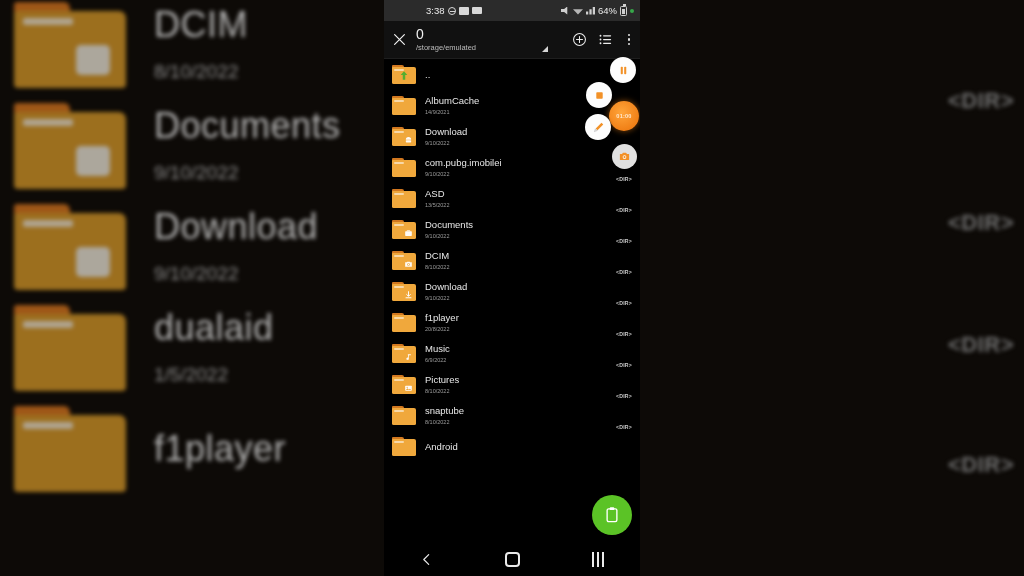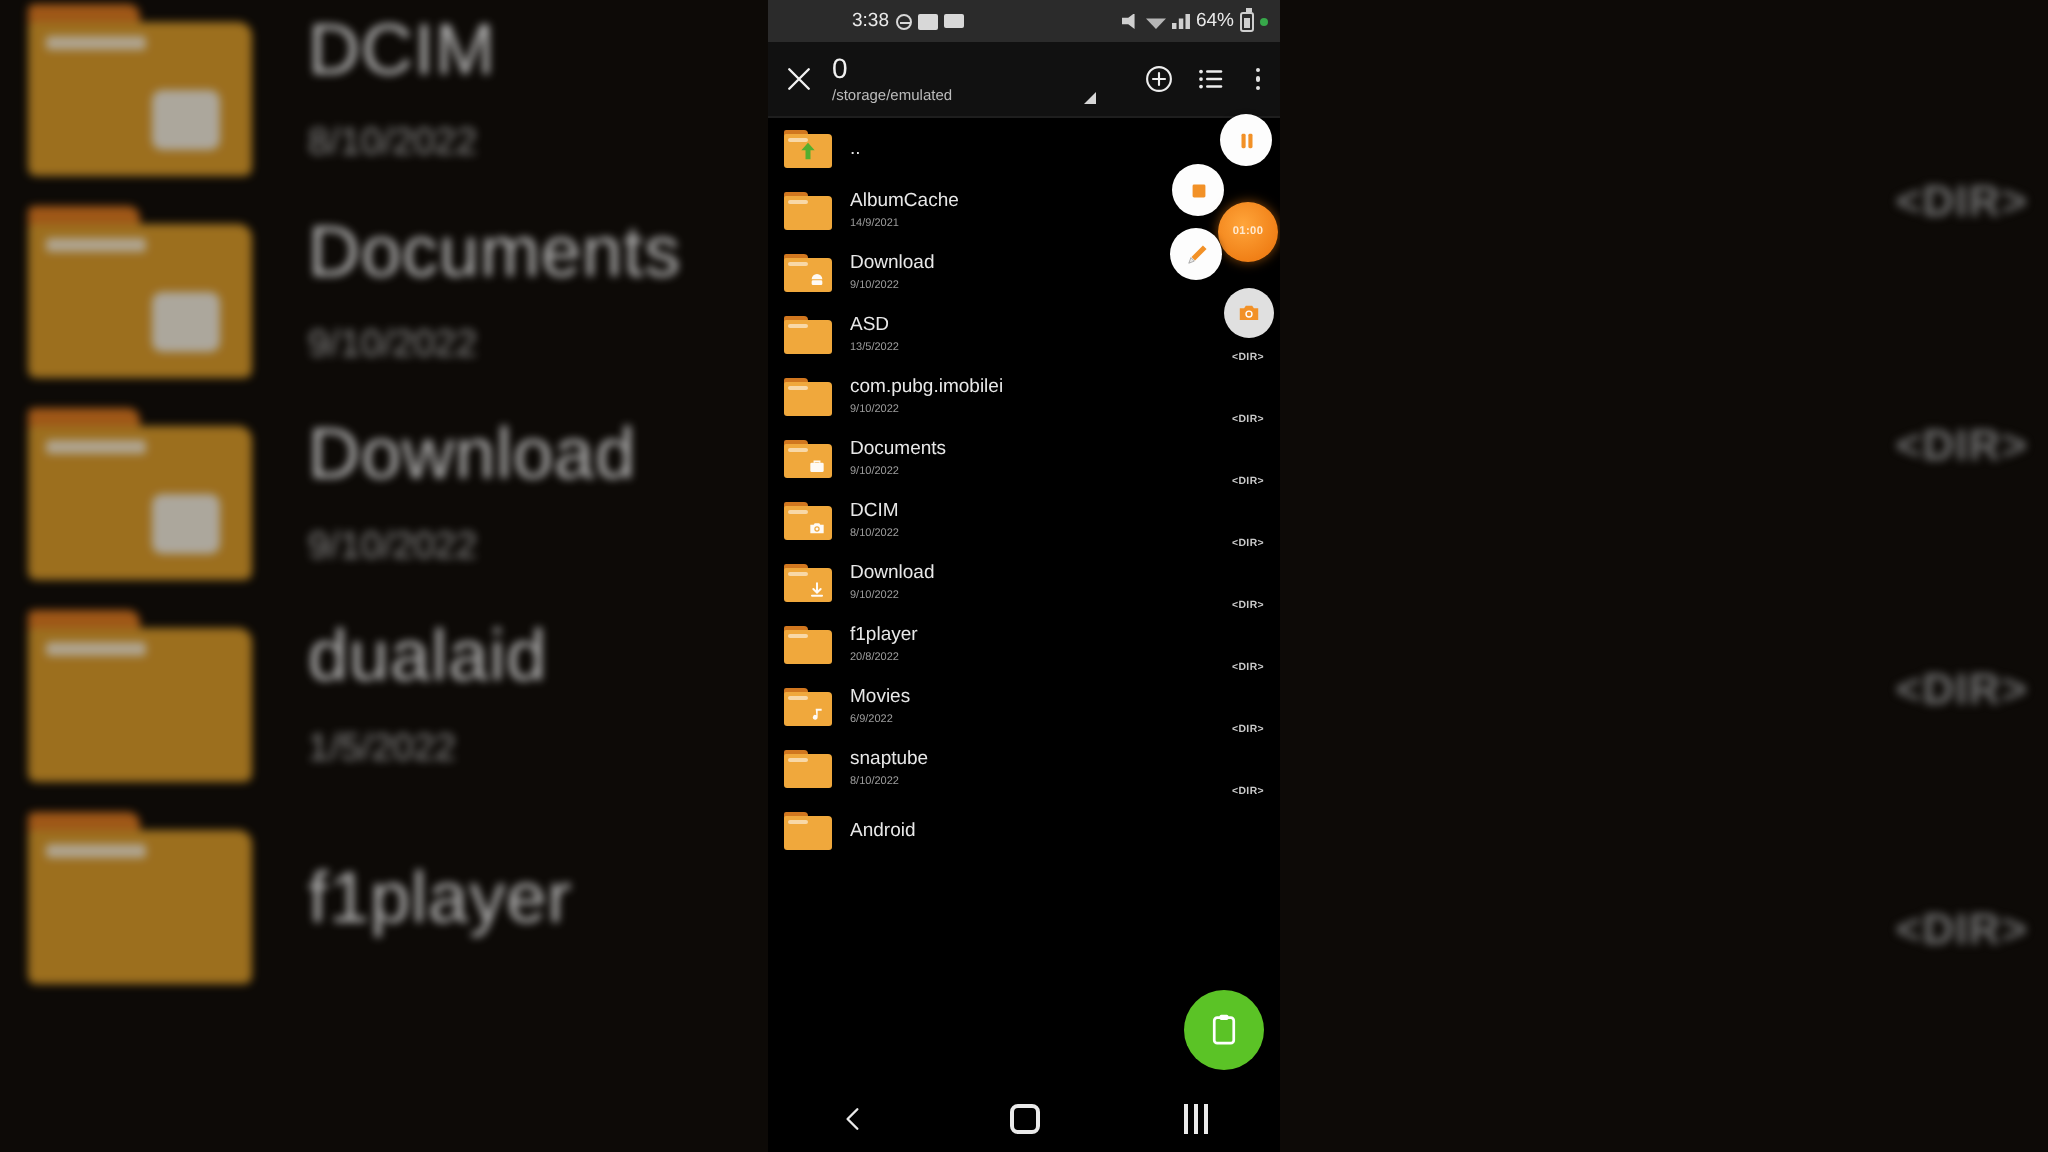--- a/index.html
+++ b/index.html
@@ -357,34 +357,34 @@
             <div class="fdate">9/10/2022</div>
           </div>
         </div>
         <div class="frow">
           <div class="folder">
             <span class="f-tab"></span>
             <span class="f-body"></span>
             <span class="f-strip"></span>
           </div>
           <div class="fmeta">
+            <div class="fname">com.pubg.imobilei</div>
+            <div class="fdate">9/10/2022</div>
+          </div>
+          <div class="fdir">&lt;DIR&gt;</div>
+        </div>
+        <div class="frow">
+          <div class="folder">
+            <span class="f-tab"></span>
+            <span class="f-body"></span>
+            <span class="f-strip"></span>
+          </div>
+          <div class="fmeta">
             <div class="fname">ASD</div>
             <div class="fdate">13/5/2022</div>
-          </div>
-          <div class="fdir">&lt;DIR&gt;</div>
-        </div>
-        <div class="frow">
-          <div class="folder">
-            <span class="f-tab"></span>
-            <span class="f-body"></span>
-            <span class="f-strip"></span>
-          </div>
-          <div class="fmeta">
-            <div class="fname">com.pubg.imobilei</div>
-            <div class="fdate">9/10/2022</div>
           </div>
           <div class="fdir">&lt;DIR&gt;</div>
         </div>
         <div class="frow">
           <div class="folder">
             <span class="f-tab"></span>
             <span class="f-body"></span>
             <span class="f-strip"></span>
             <span class="f-glyph">
               <svg viewBox="0 0 24 24" fill="#ffffff">
@@ -453,22 +453,41 @@
             <span class="f-tab"></span>
             <span class="f-body"></span>
             <span class="f-strip"></span>
             <span class="f-glyph">
               <svg viewBox="0 0 24 24" fill="#ffffff">
                 <path d="M10 4h9v3h-6v10a3.6 3.6 0 1 1-2-3.2z"></path>
               </svg>
             </span>
           </div>
           <div class="fmeta">
-            <div class="fname">Movies</div>
+            <div class="fname">Music</div>
             <div class="fdate">6/9/2022</div>
+          </div>
+          <div class="fdir">&lt;DIR&gt;</div>
+        </div>
+        <div class="frow">
+          <div class="folder">
+            <span class="f-tab"></span>
+            <span class="f-body"></span>
+            <span class="f-strip"></span>
+            <span class="f-glyph">
+              <svg viewBox="0 0 24 24" fill="#ffffff">
+                <rect x="2" y="5" width="20" height="15" rx="2"></rect>
+                <circle cx="8" cy="10" r="2" fill="#f0a83c"></circle>
+                <path d="M4 18l5-5 4 4 3-3 4 4z" fill="#f0a83c"></path>
+              </svg>
+            </span>
+          </div>
+          <div class="fmeta">
+            <div class="fname">Pictures</div>
+            <div class="fdate">8/10/2022</div>
           </div>
           <div class="fdir">&lt;DIR&gt;</div>
         </div>
         <div class="frow">
           <div class="folder">
             <span class="f-tab"></span>
             <span class="f-body"></span>
             <span class="f-strip"></span>
           </div>
           <div class="fmeta">

